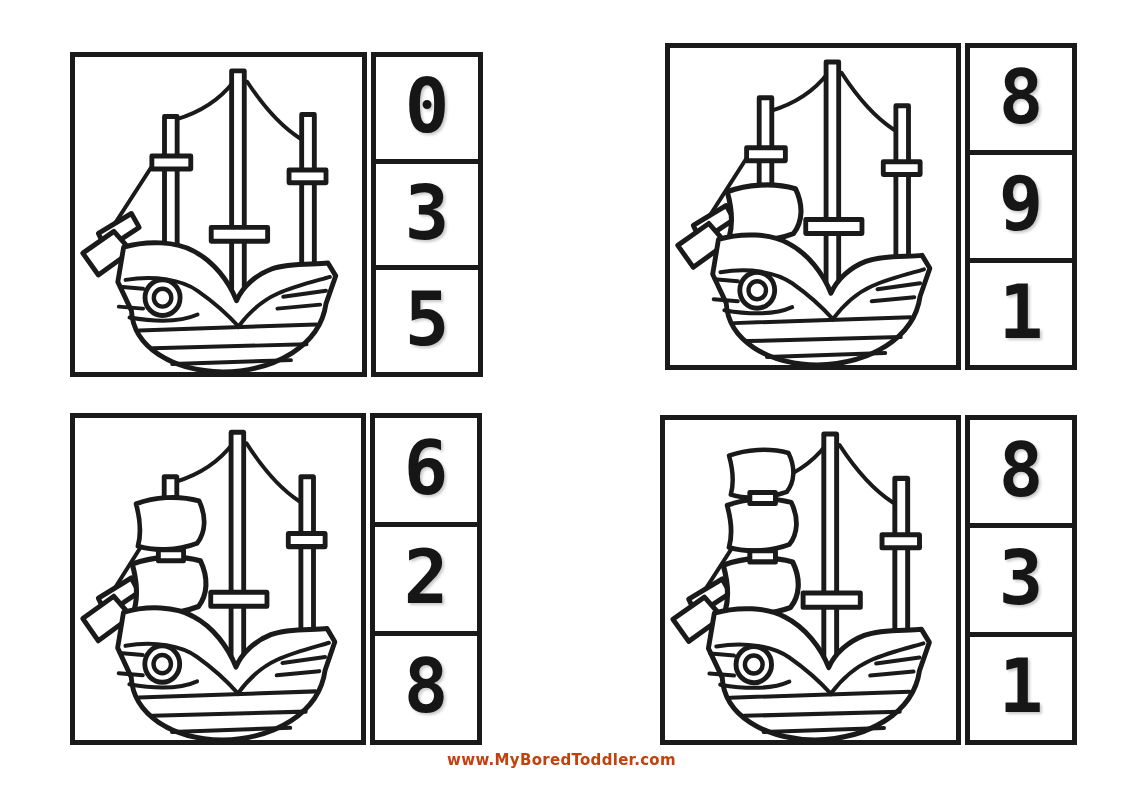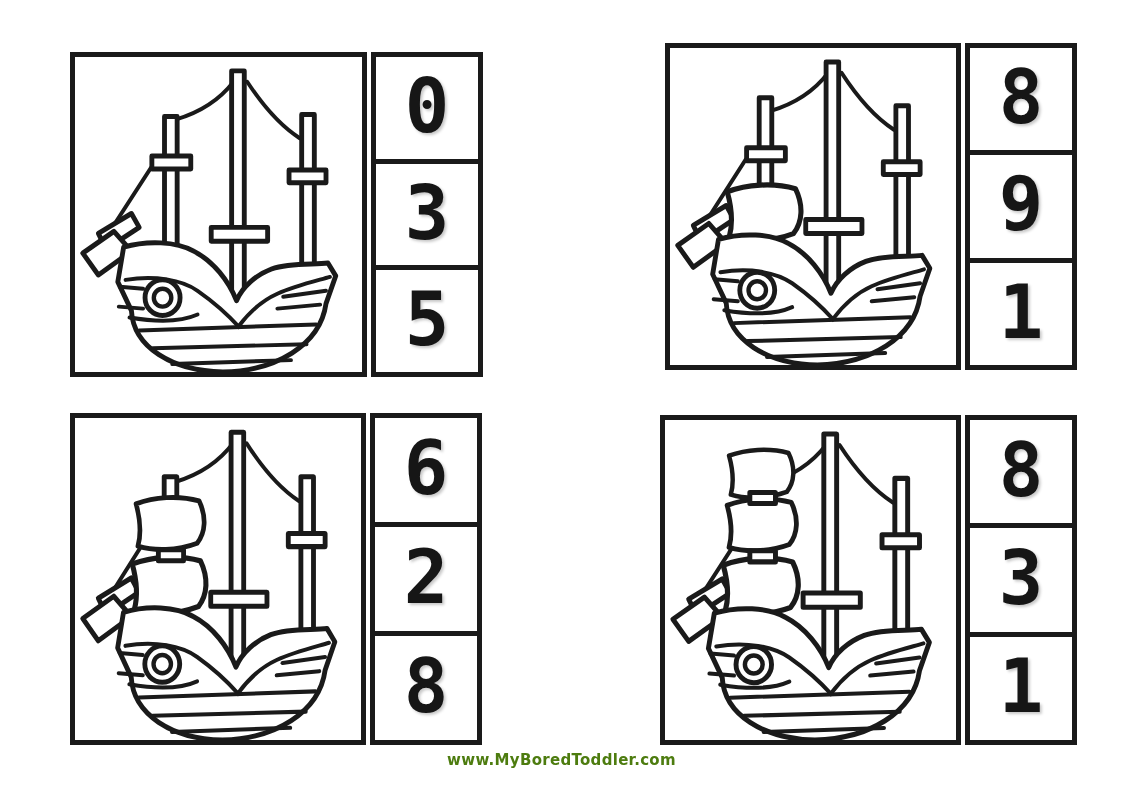--- a/index.html
+++ b/index.html
@@ -63,21 +63,21 @@
   #card-4 { left: 660px; top: 415px; width: 417px; height: 330px; }
   .footer {
     position: absolute;
     left: 0;
     right: 0;
     top: 751px;
     text-align: center;
     font-family: "DejaVu Sans", sans-serif;
     font-size: 15px;
     font-weight: 600;
-    color: #4d7c0f;
+    color: #c2410c;
     letter-spacing: 0.3px;
   }
 </style>
 </head>
 <body>
 
 <div class="card" id="card-1">
   <div class="ship-box">
     <svg viewBox="0 0 295 318" preserveAspectRatio="none">
         <path stroke="#1a1a1a" stroke-width="4" fill="none" stroke-linecap="round" d="M104,63 C128,56 148,44 163,25"></path>

